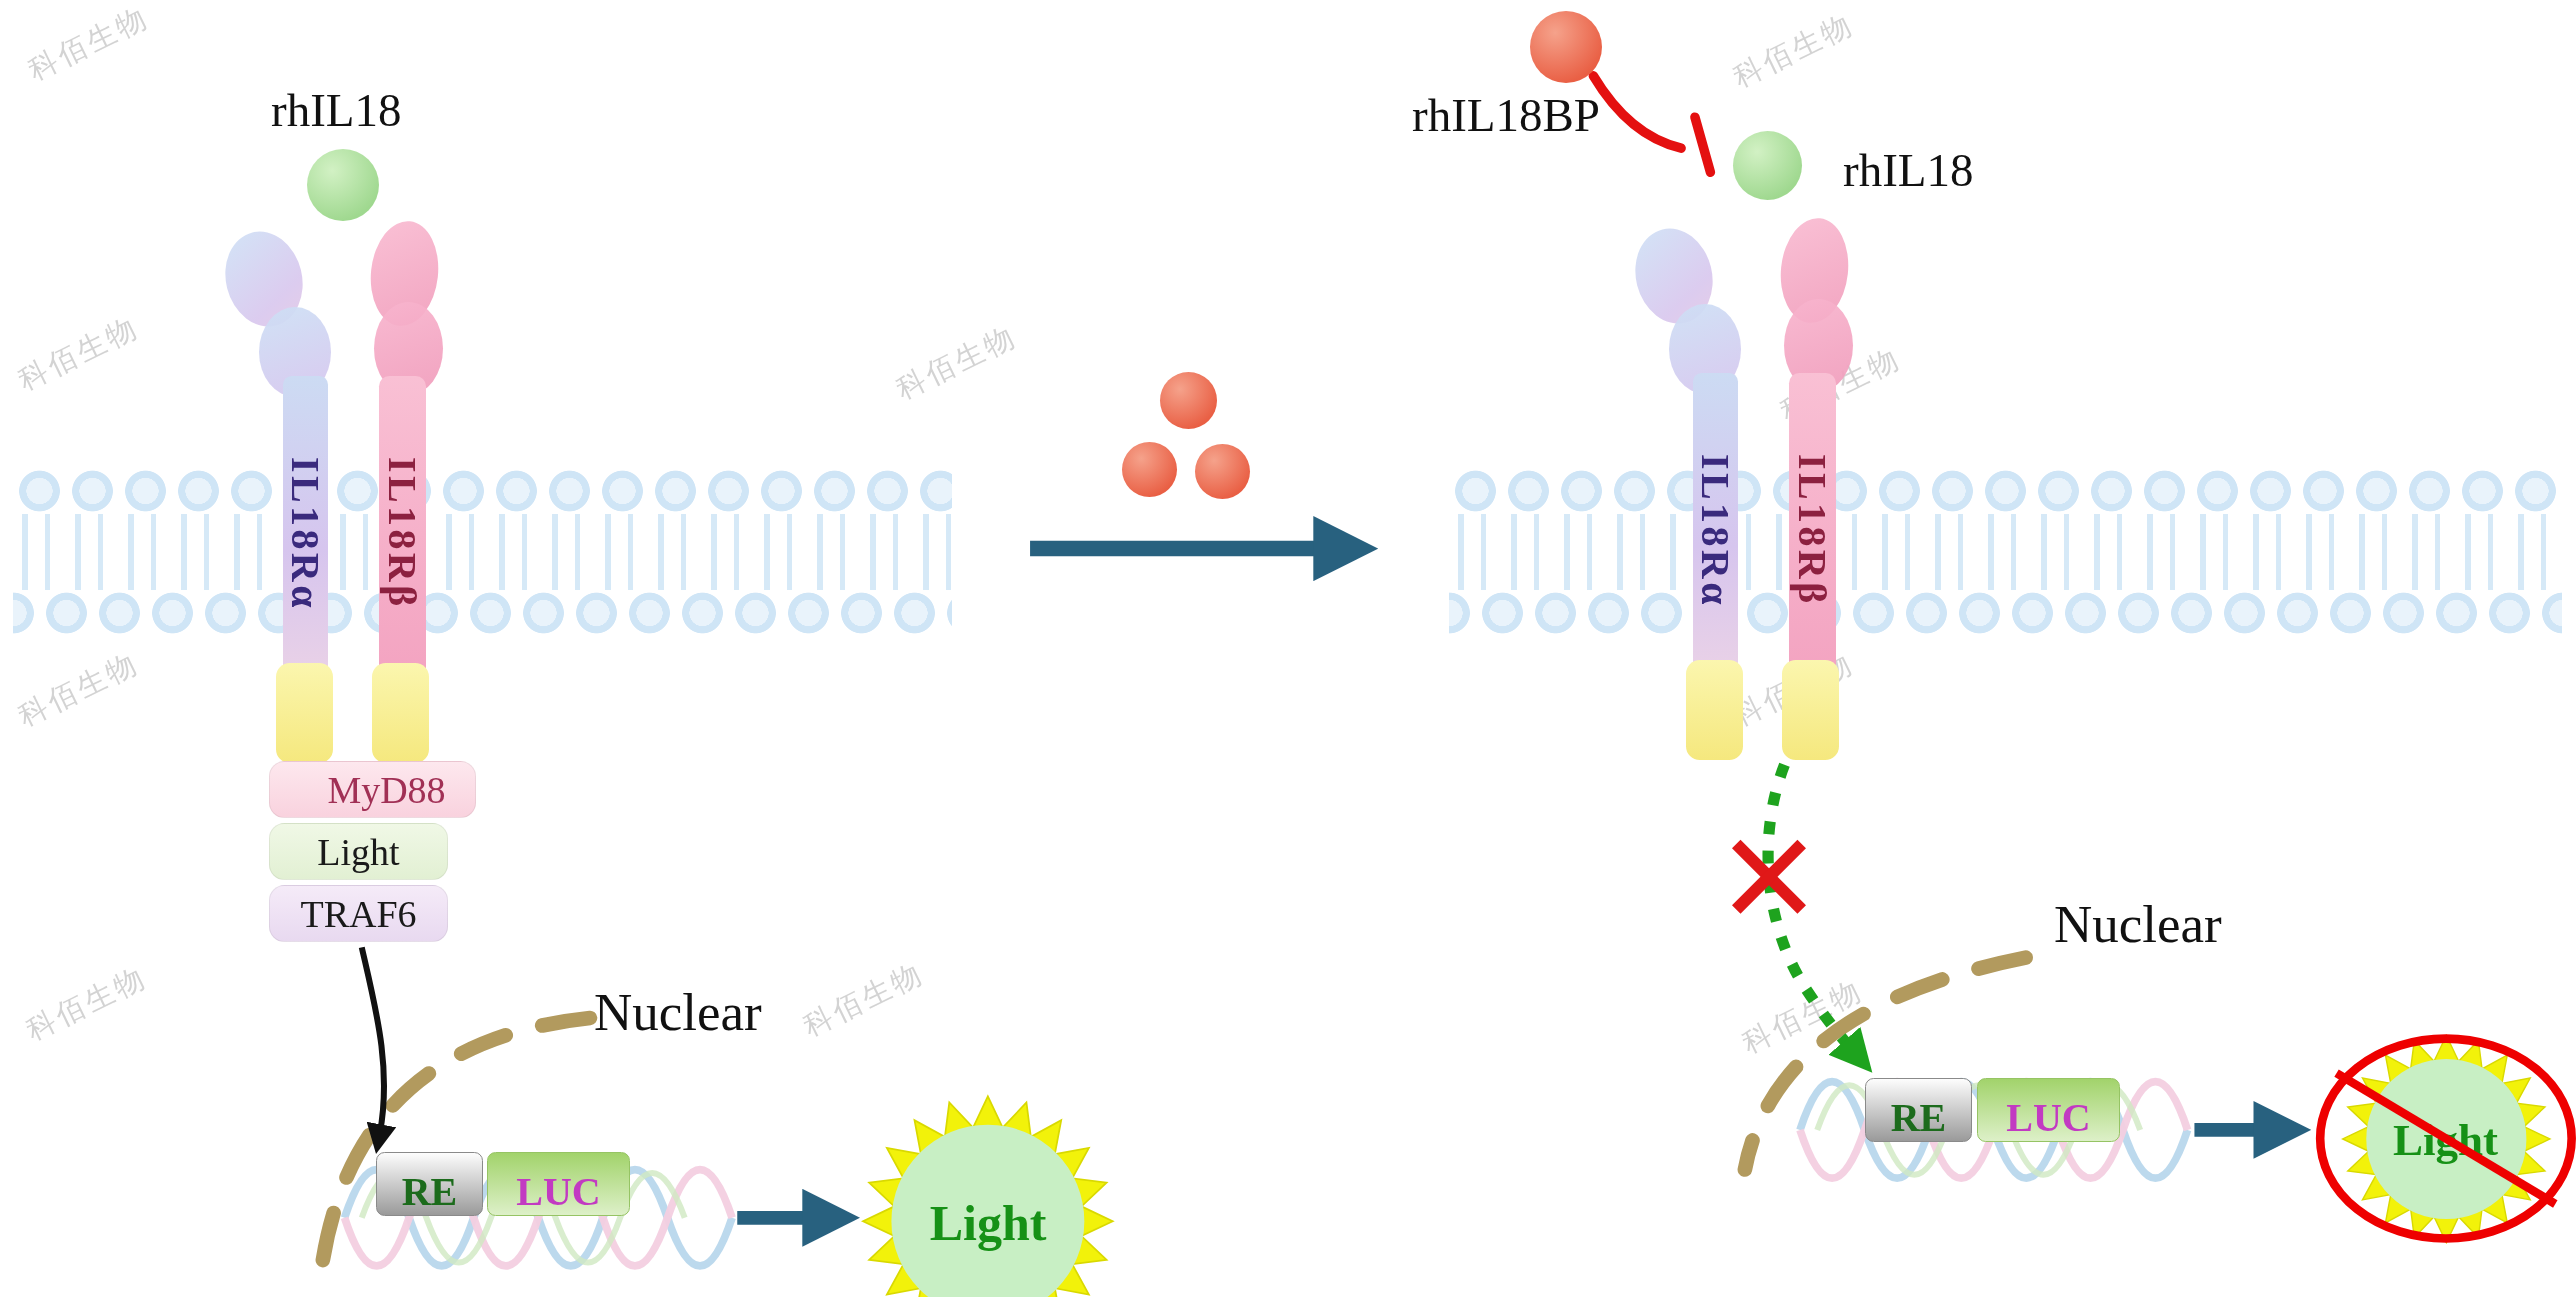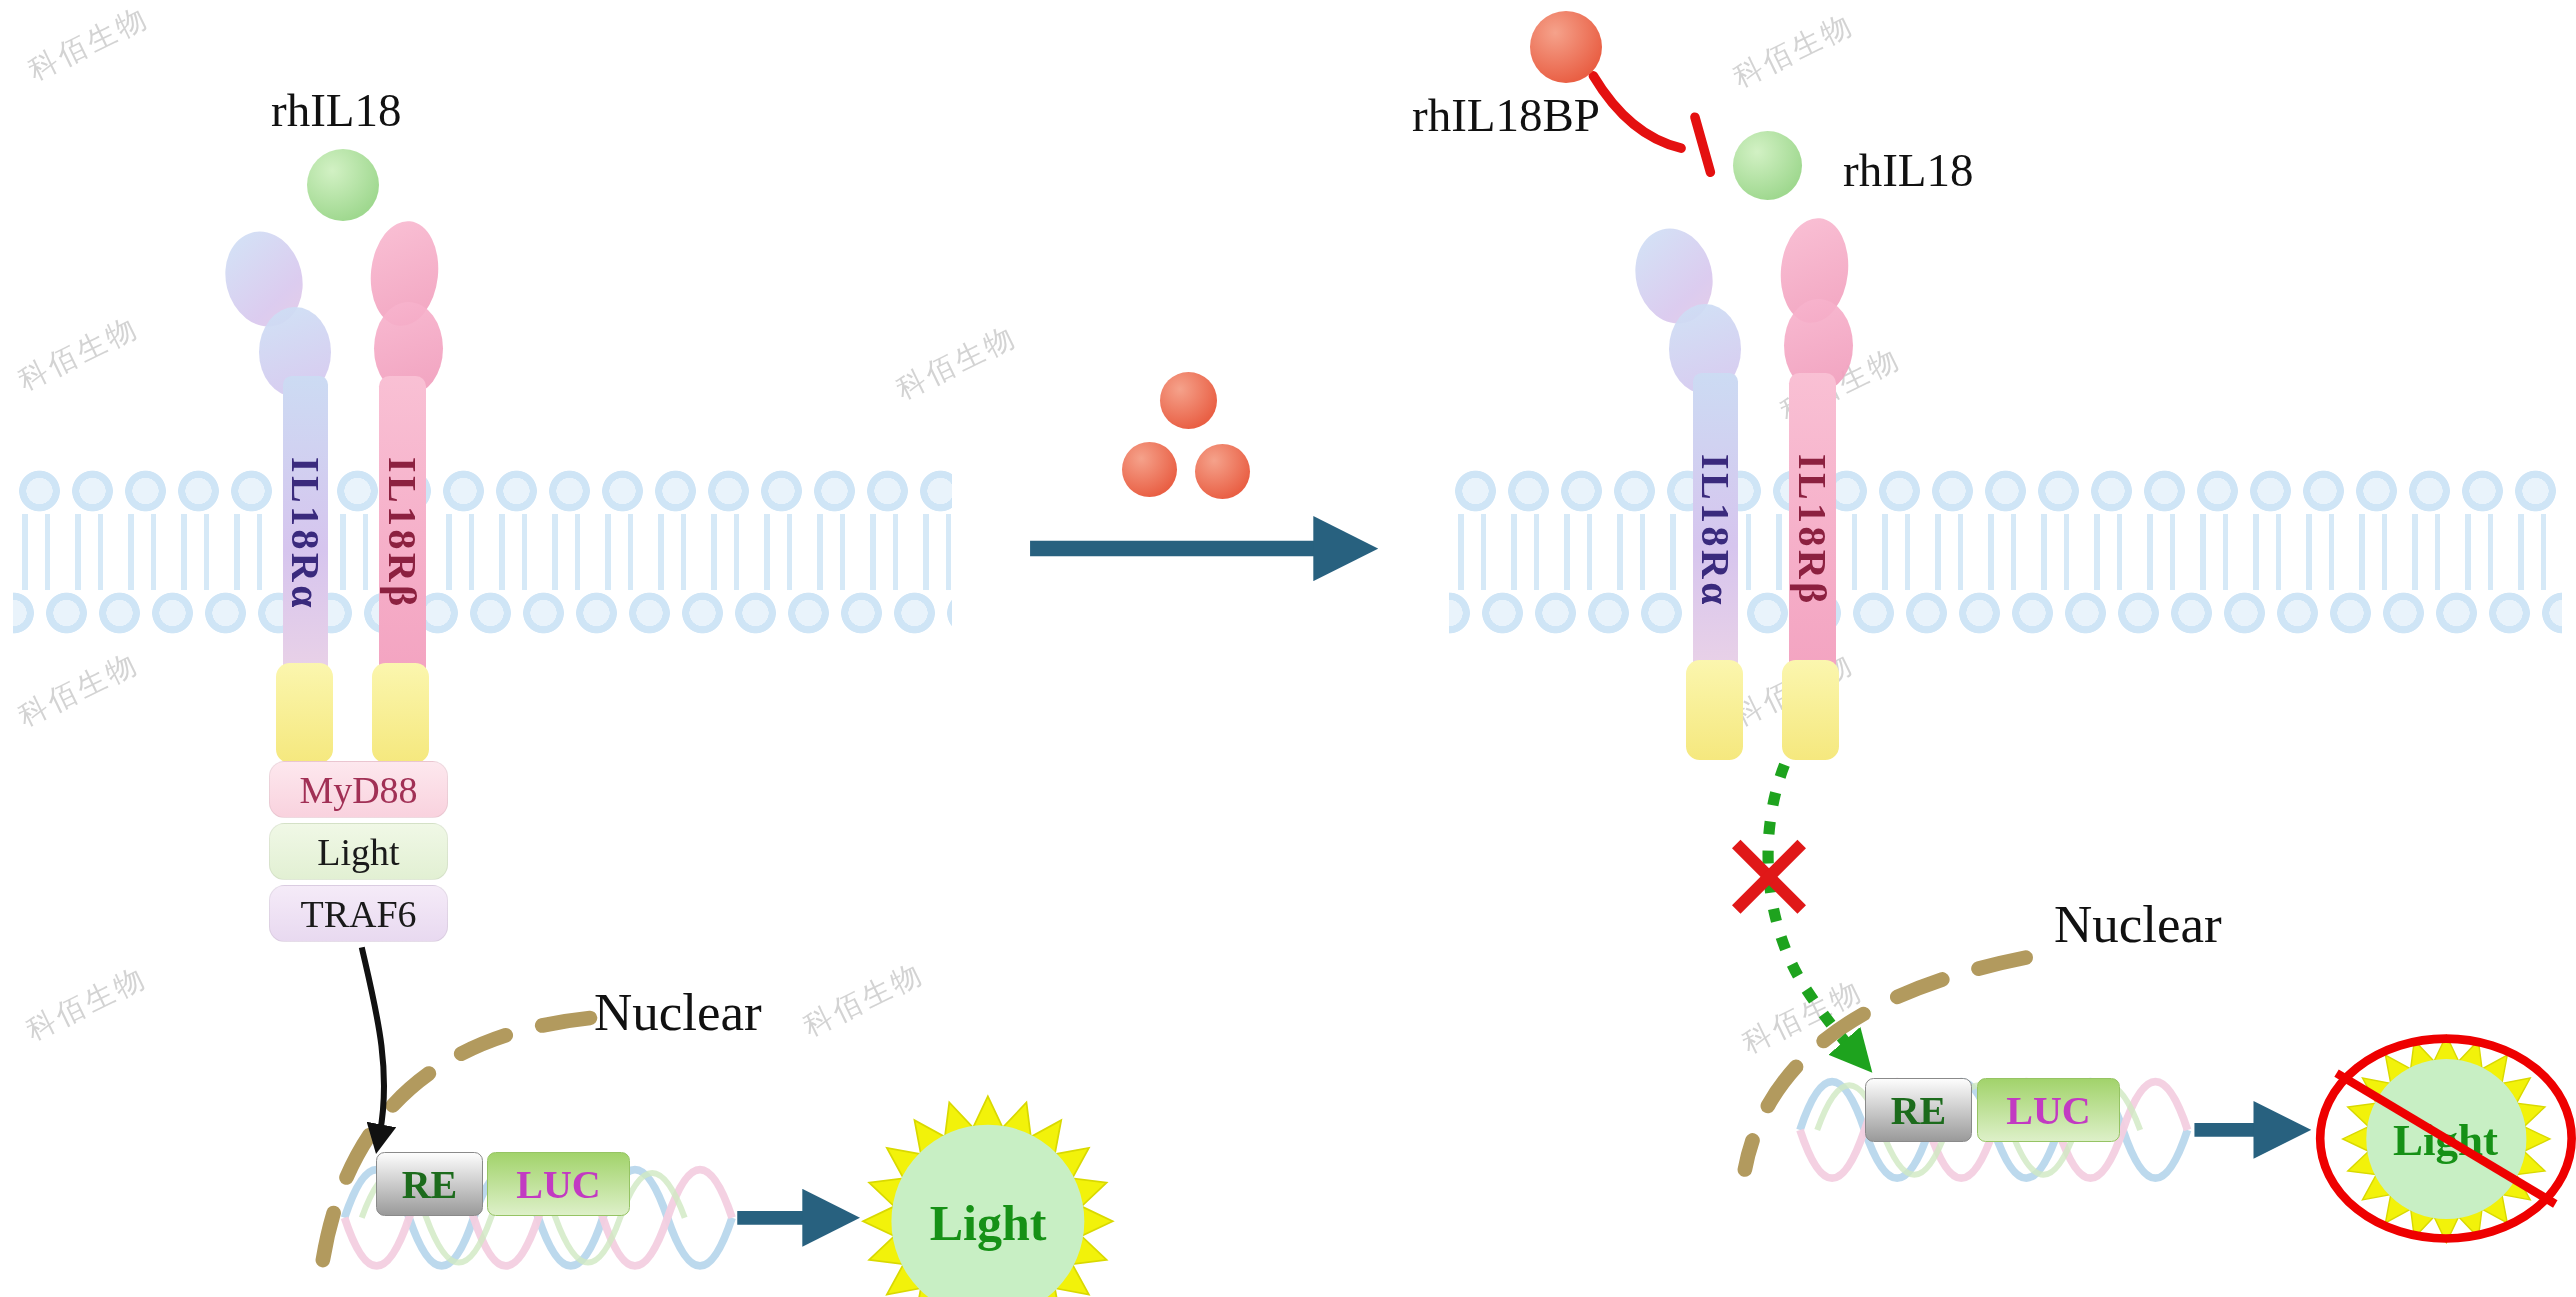--- a/index.html
+++ b/index.html
@@ -39,25 +39,25 @@
   
   .ball{position:absolute;border-radius:50%;z-index:4;}
   .green-ball{background:radial-gradient(circle at 35% 30%, #d2f1c4, #9fd88f 75%);}
   .red-ball{background:radial-gradient(circle at 35% 30%, #f5a28b, #e95f44 75%);}
   
   .lbl{position:absolute;z-index:5;color:#111;font-size:47px;white-space:nowrap;}
   .nuclear-lbl{font-size:53px;}
   
   .adapter{position:absolute;left:269px;width:177px;height:55px;border-radius:15.5px;z-index:5;
      display:flex;align-items:center;justify-content:center;font-size:38px;border:1.7px solid rgba(0,0,0,0.06);}
-  #myd88{top:761px;background:linear-gradient(#fde8ee,#f9d2de);color:#a13055;}
+  #myd88{top:761px;background:linear-gradient(#fde8ee,#f9d2de);color:#a13055;padding-left:28px;}
   #iraks{top:823px;background:linear-gradient(#f0f8e6,#e2f0d3);color:#1a1a1a;}
   #traf6{top:885px;background:linear-gradient(#f5ebf8,#e8d9f0);color:#1a1a1a;}
   
-  .rebox{position:absolute;height:62px;border-radius:8.6px;z-index:5;display:flex;align-items:center;justify-content:center;
+  .rebox{position:absolute;height:62px;border-radius:8.6px;z-index:5;display:flex;align-items:flex-end;justify-content:center;
      font-weight:bold;font-size:40px;}
   .re{width:105px;background:linear-gradient(#fdfdfd,#9a9a9a);border:1.7px solid #8a8a8a;color:#1c6b1c;}
   .luc{width:141px;background:linear-gradient(#a2d36b,#ddf0c8);border:1.7px solid #96c464;color:#c23ac2;font-weight:bold;}
   
   .light-lbl{position:absolute;z-index:5;font-weight:bold;color:#169116;text-align:center;}
   #light-left{left:859px;top:1194px;width:258px;font-size:50px;}
   #light-right{left:2338px;top:1114px;width:215px;font-size:45px;}
   svg.layer{position:absolute;left:0;top:0;z-index:2;pointer-events:none;}
   svg.toplayer{position:absolute;left:0;top:0;z-index:6;pointer-events:none;}
 </style>

